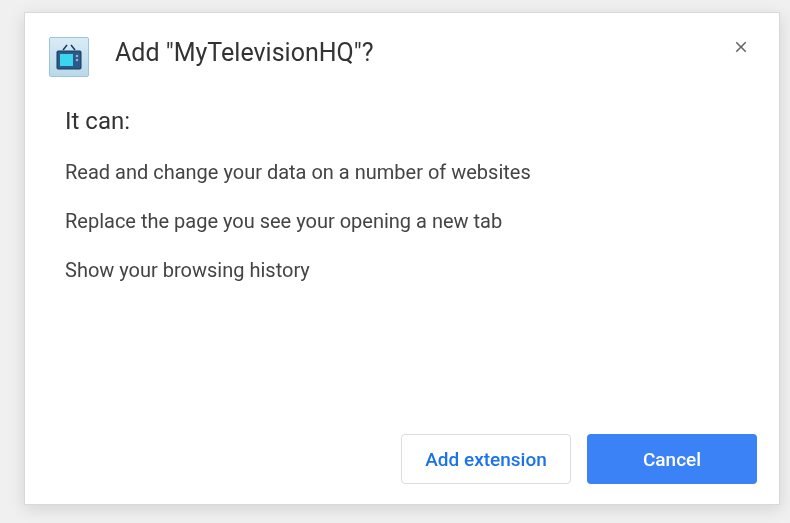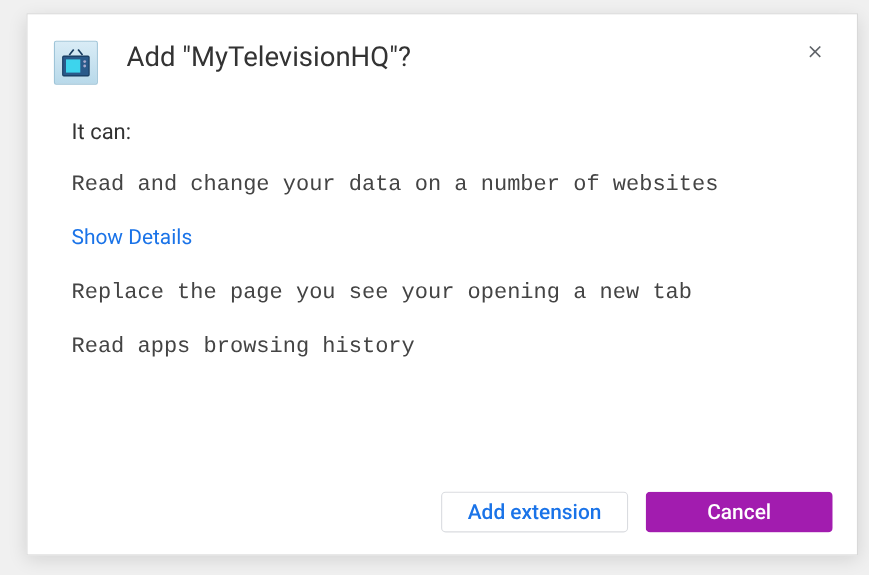--- a/index.html
+++ b/index.html
@@ -79,64 +79,63 @@
     justify-content: center;
     color: #5f6368;
     margin-left: 12px;
     margin-top: -4px;
   }
   .close-btn svg { width: 18px; height: 18px; }
   .body {
     padding: 30px 40px 0 40px;
   }
   .it-can {
-    font-size: 20px;
+    font-size: 24px;
     color: #333;
     margin-bottom: 24px;
   }
   .perm {
     font-size: 20px;
     color: #444;
     margin-bottom: 22px;
     line-height: 1.35;
-    font-family: Liberation Mono, monospace;
   }
   .show-details {
     font-size: 19px;
     color: #1a73e8;
     cursor: pointer;
     display: inline-block;
     margin-bottom: 26px;
   }
   .footer {
     position: absolute;
     bottom: 20px;
     right: 22px;
     display: flex;
     gap: 16px;
   }
   .btn {
     min-width: 170px;
-    height: 37px;
+    height: 50px;
     border-radius: 4px;
     font-size: 19px;
     font-weight: 500;
     display: flex;
     align-items: center;
     justify-content: center;
     cursor: pointer;
     border: 1px solid transparent;
   }
   .btn-outline {
     background: #fff;
     border-color: #dadce0;
     color: #1a73e8;
   }
   .btn-primary {
-    background: #a21caf;
+    background: #3b82f6;
     color: #fff;
   }
 </style>
 </head>
 <body>
 
 <div class="watermark">
   <span>PC</span>
   <span class="sub">risk.com</span>
 </div>
@@ -157,22 +156,21 @@
     <div class="close-btn">
       <svg viewBox="0 0 24 24">
         <path d="M19 6.41L17.59 5 12 10.59 6.41 5 5 6.41 10.59 12 5 17.59 6.41 19 12 13.41 17.59 19 19 17.59 13.41 12z" fill="currentColor"></path>
       </svg>
     </div>
   </div>
 
   <div class="body">
     <div class="it-can">It can:</div>
     <div class="perm">Read and change your data on a number of websites</div>
-    <div class="show-details">Show Details</div>
     <div class="perm">Replace the page you see your opening a new tab</div>
-    <div class="perm">Read apps browsing history</div>
+    <div class="perm">Show your browsing history</div>
   </div>
 
   <div class="footer">
     <div class="btn btn-outline">Add extension</div>
     <div class="btn btn-primary">Cancel</div>
   </div>
 </div>
 
 </body></html>

